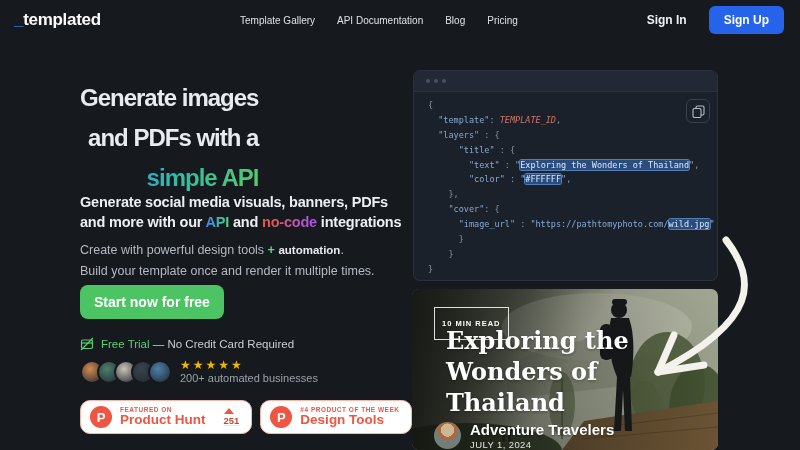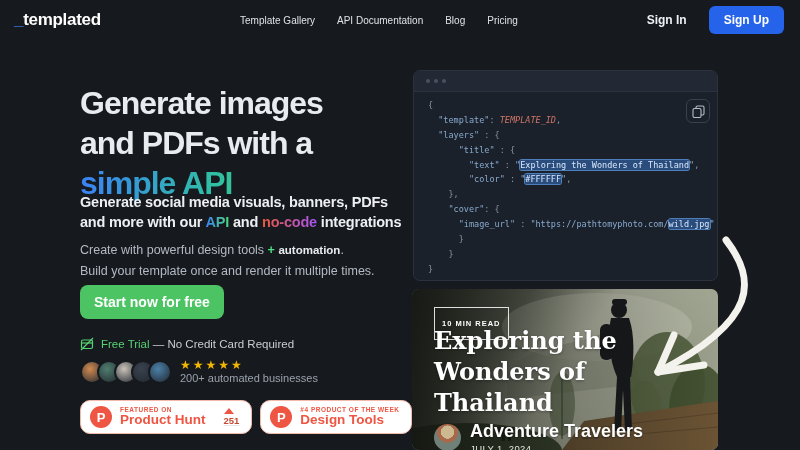--- a/index.html
+++ b/index.html
@@ -11,22 +11,22 @@
   .logo{margin-left:14px;font-size:17px;font-weight:800;letter-spacing:-0.3px;color:#fff;cursor:pointer;}
   .logo .u{color:#3b82f6;}
   .navlinks{position:absolute;left:240px;top:0;height:40px;display:flex;align-items:center;gap:22px;}
   .nav-link{font-size:10px;color:#dfe3e8;text-decoration:none;cursor:pointer;}
   .auth{position:absolute;right:16px;top:0;height:40px;display:flex;align-items:center;gap:22px;}
   .signin{font-size:12px;font-weight:700;color:#eef1f4;cursor:pointer;}
   .signup{background:#2563eb;color:#fff;border:none;border-radius:6px;font-family:inherit;
           font-size:12px;font-weight:700;padding:7px 15px;cursor:pointer;}
 
   
-  .h1{position:absolute;left:80px;top:62px;font-size:32px;line-height:40px;font-weight:800;
-      letter-spacing:-1px;color:#e9ecef;}
+  .h1{position:absolute;left:80px;top:62px;font-size:24px;line-height:40px;font-weight:800;
+      letter-spacing:-1px;color:#e9ecef;text-align:right;}
   .grad-hero{background:linear-gradient(90deg,#3b82f6 0%,#2fbfa4 55%,#52c96e 100%);
       -webkit-background-clip:text;background-clip:text;color:transparent;}
   .sub{position:absolute;left:80px;top:192px;width:336px;font-size:14.5px;font-weight:700;
        line-height:1.38;color:#edeff2;letter-spacing:-0.2px;margin:0;}
   .grad-api{background:linear-gradient(90deg,#3b82f6,#4ade80);-webkit-background-clip:text;
        background-clip:text;color:transparent;}
   .grad-nocode{background:linear-gradient(90deg,#e8593c,#a855f7);-webkit-background-clip:text;
        background-clip:text;color:transparent;text-align:center;}
   .body-copy{position:absolute;left:80px;top:240px;width:340px;font-size:12.5px;color:#b3bac3;
        line-height:1.65;margin:0;}
@@ -71,26 +71,26 @@
   .code .p{color:#8a94a3;}
   .code .v{color:#cf7568;font-style:italic;}
   .code .h{background:#2b4d7d;color:#d9e8fc;box-shadow:0 0 0 1px #4f7fb8;border-radius:2px;}
 
   
   .article-card{position:absolute;left:412px;top:289px;width:306px;height:161px;border-radius:7px;
        overflow:hidden;background:#3f4238;}
   .photo{position:absolute;inset:0;}
   .read-badge{position:absolute;left:22px;top:18px;border:1px solid rgba(255,255,255,.85);
        color:#fff;font-size:7.5px;font-weight:700;letter-spacing:1px;padding:11px 7px;}
-  .article-title{position:absolute;left:22px;top:36px;font-family:"DejaVu Serif",serif;
+  .article-title{position:absolute;left:34px;top:36px;font-family:"DejaVu Serif",serif;
        font-weight:700;font-size:24px;line-height:31px;color:#fff;text-shadow:0 1px 3px rgba(0,0,0,.35);}
   .author-row{position:absolute;left:22px;top:132px;display:flex;align-items:center;gap:9px;}
   .author-avatar{width:27px;height:27px;border-radius:50%;
        background:radial-gradient(circle at 50% 30%,#cdb98f 0 28%,#a8694a 29% 45%,#6e8078 46% 100%);}
-  .author-name{font-size:18px;font-weight:700;color:#fff;text-shadow:0 1px 2px rgba(0,0,0,.4);}
+  .author-name{font-size:15px;font-weight:700;color:#fff;text-shadow:0 1px 2px rgba(0,0,0,.4);}
   .author-date{font-size:9.5px;color:#e3e4dd;letter-spacing:.4px;margin-top:1px;}
 
   .arrow-svg{position:absolute;left:618px;top:224px;pointer-events:none;z-index:5;}
 </style>
 </head>
 <body>
 
 <div class="page">
 
   <header class="topnav">

